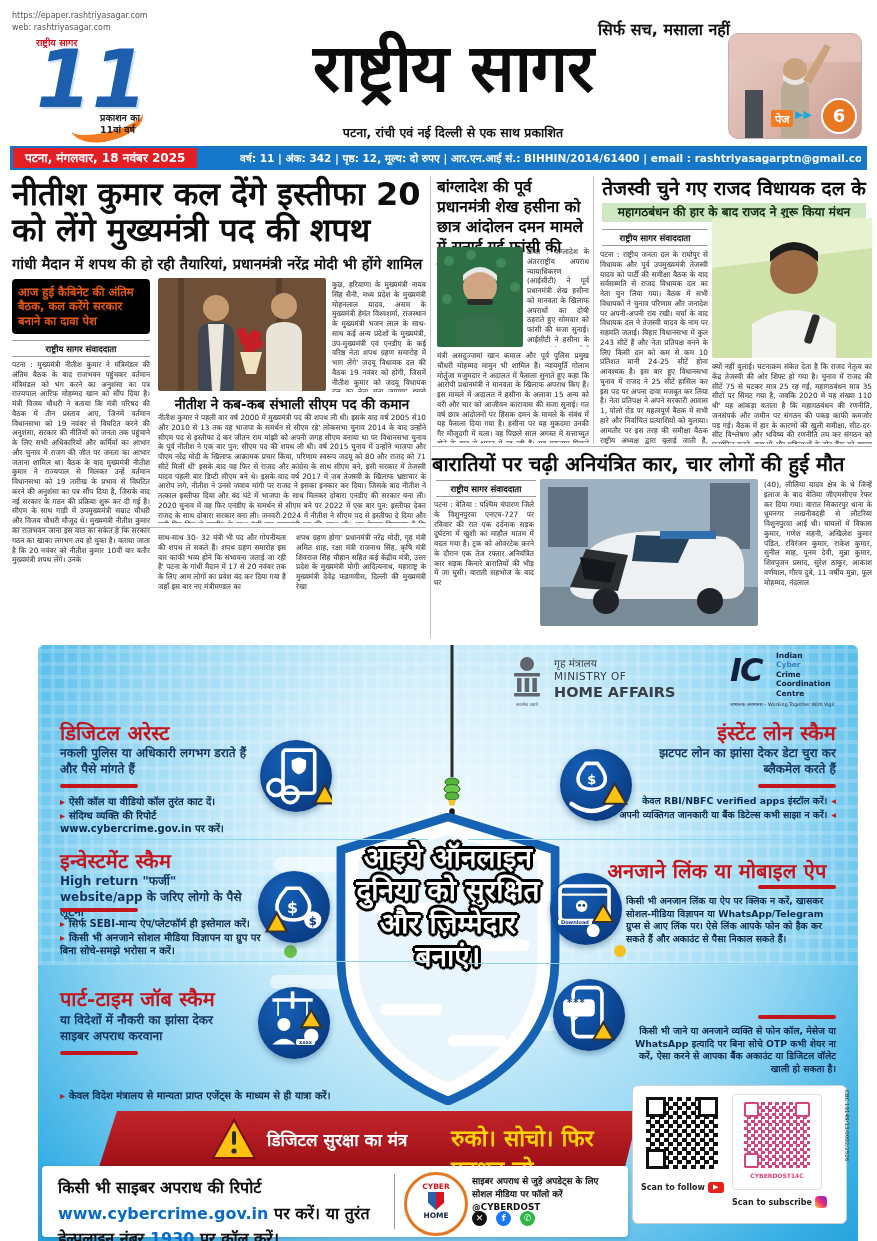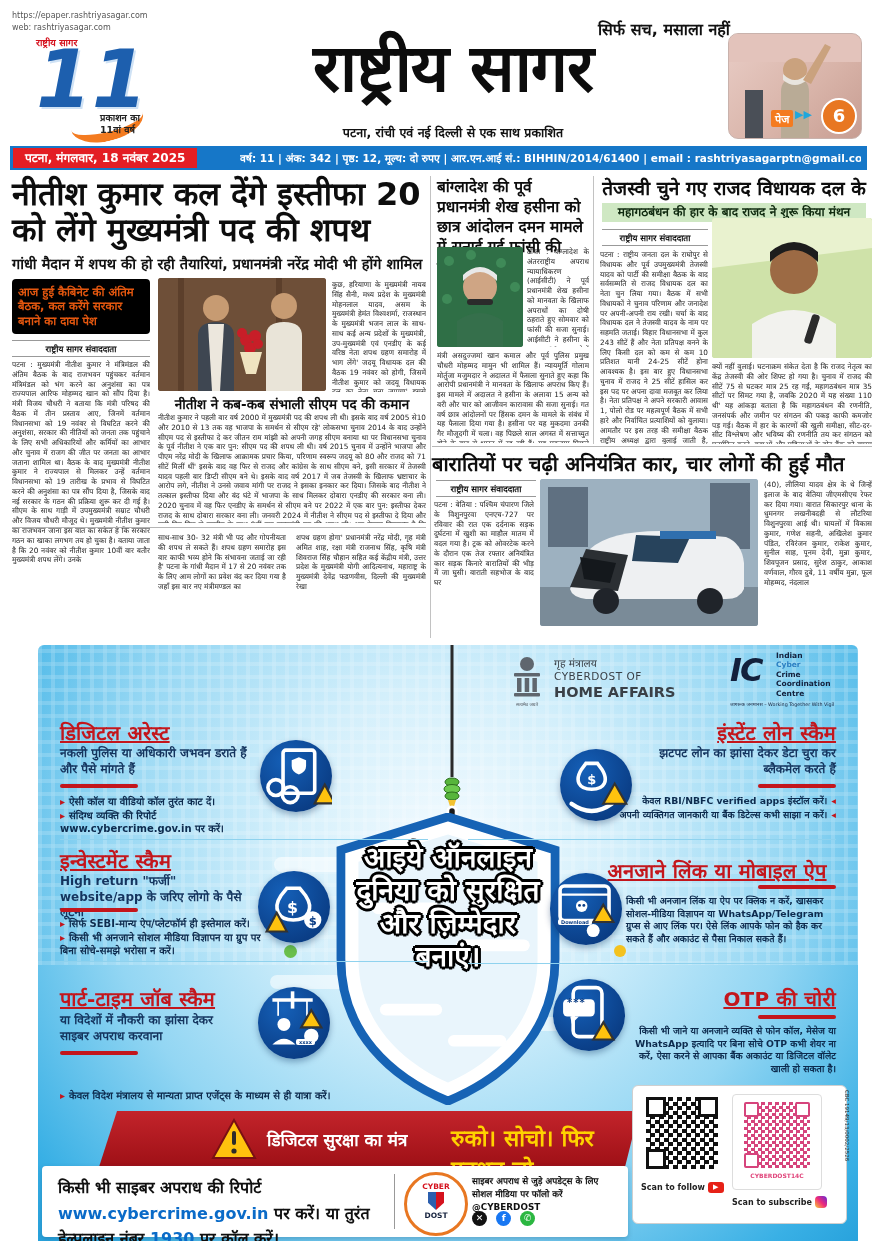--- a/index.html
+++ b/index.html
@@ -5,21 +5,21 @@
   html,body{margin:0;padding:0;background:#fff;}
   body{font-family:"DejaVu Sans","Liberation Sans",sans-serif;}
   #page{position:relative;width:877px;height:1241px;background:#fff;overflow:hidden;}
   .abs{position:absolute;}
   .bodytxt{font-size:7.3px;line-height:1.34;text-align:justify;color:#222;overflow:hidden;}
   .byline{font-size:8.5px;font-weight:bold;color:#111;text-align:center;border-top:1px solid #999;border-bottom:1px solid #999;padding:2px 0;}
   .vline{width:1px;background:#c2c2c2;}
   .hline{height:1px;background:#b5b5b5;}
   .photo{border-radius:3px;overflow:hidden;}
   
-  .sec-title{font-size:20px;font-weight:800;color:#c3161c;letter-spacing:.2px;text-decoration:underline;}
+  .sec-title{font-size:20px;font-weight:800;color:#c3161c;letter-spacing:.2px;}
   .sec-desc{font-size:12px;font-weight:bold;color:#14345e;line-height:1.3;}
   .underbar{height:4px;border-radius:2px;background:#c3161c;}
   .bullet{font-size:10px;font-weight:bold;color:#0d2b4e;line-height:1.3;}
   .bullet::before{content:"▸";color:#c3161c;margin-right:4px;}
   .bullet-r{font-size:9.3px;font-weight:bold;color:#0d2b4e;line-height:1.3;text-align:right;}
   .bullet-r::after{content:"◂";color:#c3161c;margin-left:4px;}
   .icirc{position:absolute;width:72px;height:72px;border-radius:50%;background:radial-gradient(circle at 35% 30%,#1560b8,#0a3d85 75%);box-shadow:0 3px 6px rgba(0,40,90,.35);}
   .cloud{position:absolute;background:#fff;border-radius:10px;opacity:.55;}
   .dot{position:absolute;border-radius:50%;}
   .outline-txt{color:#fff;font-weight:900;text-shadow:-2px -2px 0 #000,2px -2px 0 #000,-2px 2px 0 #000,2px 2px 0 #000,0 3px 0 #000,0 -3px 0 #000,3px 0 0 #000,-3px 0 0 #000;}
@@ -180,21 +180,21 @@
         <circle cx="19" cy="9" r="7" fill="#5f666e"></circle>
         <rect x="6" y="18" width="26" height="3.5" rx="1" fill="#5f666e"></rect>
         <rect x="9" y="23" width="4.5" height="14" fill="#5f666e"></rect>
           <rect x="16.7" y="23" width="4.5" height="14" fill="#5f666e"></rect>
           <rect x="24.4" y="23" width="4.5" height="14" fill="#5f666e"></rect>
         <rect x="6" y="38" width="26" height="3.5" rx="1" fill="#5f666e"></rect>
       </svg>
       <div class="abs" style="left:0;top:48px;width:38px;text-align:center;font-size:4.5px;color:#4c525a;">सत्यमेव जयते</div>
       <div class="abs" style="left:46px;top:4px;color:#3a4047;line-height:1.25;">
         <div style="font-size:10.5px;">गृह मंत्रालय</div>
-        <div style="font-size:10.5px;letter-spacing:.5px;">CYBERDOST OF</div>
+        <div style="font-size:10.5px;letter-spacing:.5px;">MINISTRY OF</div>
         <div style="font-size:14.5px;font-weight:800;">HOME AFFAIRS</div>
       </div>
     </div>
     <div class="abs" style="left:692px;top:4px;width:122px;height:64px;">
       <div style="position:absolute;left:0;top:2px;font-size:32px;font-weight:900;font-style:italic;color:#13203c;letter-spacing:-2px;">IC</div>
       <div style="position:absolute;left:46px;top:2px;font-size:7.5px;line-height:1.25;color:#13203c;font-weight:bold;">
         <div>Indian</div>
         <div style="color:#2b7fc2;">Cyber</div>
         <div>Crime</div>
         <div>Coordination</div>
@@ -230,21 +230,21 @@
       <g fill="#ffffff">
           <rect x="42" y="92" width="70" height="12" rx="6"></rect>
           <rect x="128" y="130" width="76" height="12" rx="6"></rect>
           <rect x="50" y="196" width="64" height="12" rx="6"></rect>
           <rect x="120" y="228" width="60" height="12" rx="6"></rect>
         </g>
     </svg>
     <div class="abs outline-txt" style="left:316px;top:196px;width:188px;text-align:center;font-size:28px;line-height:1.18;">आइये ऑनलाइन दुनिया को सुरक्षित और ज़िम्मेदार बनाएं।</div>
 
     <div class="abs sec-title" style="left:22px;top:74px;">डिजिटल अरेस्ट</div>
-    <div class="abs sec-desc" style="left:22px;top:101px;width:190px;">नकली पुलिस या अधिकारी जभवन डराते हैं और पैसे मांगते हैं</div>
+    <div class="abs sec-desc" style="left:22px;top:101px;width:190px;">नकली पुलिस या अधिकारी लगभग डराते हैं और पैसे मांगते हैं</div>
     <div class="abs underbar" style="left:22px;top:139px;width:78px;"></div>
     <div class="abs bullet" style="left:22px;top:150px;width:210px;"><span>ऐसी कॉल या वीडियो कॉल तुरंत काट दें।</span></div>
     <div class="abs bullet" style="left:22px;top:164px;width:200px;"><span>संदिग्ध व्यक्ति की रिपोर्ट www.cybercrime.gov.in पर करें।</span></div>
     <div class="icirc" style="left:222px;top:95px;">
       <svg width="72" height="72" viewBox="0 0 50 50">
         <rect x="16" y="7" width="22" height="30" rx="2" fill="none" stroke="#fff" stroke-width="2.5"></rect>
         <path d="M27 12 l5 2 v4 q0 4 -5 6 q-5 -2 -5 -6 v-4 Z" fill="#fff"></path>
         <circle cx="11" cy="33" r="5.5" fill="none" stroke="#fff" stroke-width="2.5"></circle>
         <circle cx="21" cy="38" r="5.5" fill="none" stroke="#fff" stroke-width="2.5"></circle>
         <polygon points="38,44 45,31 52,44" fill="#ffc20e" stroke="#333" stroke-width="1.5"></polygon>
@@ -311,21 +311,20 @@
         <circle cx="22" cy="23" r="4" fill="#fff"></circle>
           <circle cx="20.5" cy="22.5" r="1" fill="#0a3d85"></circle>
           <circle cx="23.5" cy="22.5" r="1" fill="#0a3d85"></circle>
         <polygon points="30,34 37,22 44,34" fill="#ffc20e" stroke="#333" stroke-width="1.5"></polygon>
         <circle cx="30" cy="40" r="4.5" fill="#fff"></circle>
       </svg>
       <span class="abs" style="left:8px;top:46px;background:#fff;color:#0a3d85;font-size:5px;font-weight:bold;padding:0 3px;border-radius:2px;">Download</span>
     </div>
     <div class="abs hline" style="left:430px;top:318px;width:368px;background:#8fd2ee;"></div>
 
-    <div class="abs sec-title" style="left:560px;top:340px;width:238px;text-align:right;">OTP की चोरी</div>
     <div class="abs underbar" style="left:720px;top:370px;width:78px;"></div>
     <div class="abs" style="left:588px;top:380px;width:210px;text-align:right;font-size:9.3px;font-weight:bold;color:#0d2b4e;line-height:1.35;">किसी भी जाने या अनजाने व्यक्ति से फोन कॉल, मेसेज या WhatsApp इत्यादि पर बिना सोचे OTP कभी शेयर ना करें, ऐसा करने से आपका बैंक अकाउंट या डिजिटल वॉलेट खाली हो सकता है।</div>
     <div class="icirc" style="left:515px;top:334px;">
       <svg width="72" height="72" viewBox="0 0 50 50">
         <rect x="14" y="6" width="20" height="34" rx="4" fill="none" stroke="#fff" stroke-width="2.5"></rect>
         <rect x="7" y="14" width="22" height="12" rx="3" fill="#fff"></rect>
         <polygon points="12,26 18,26 13,31" fill="#fff"></polygon>
         <polygon points="28,42 35,30 42,42" fill="#ffc20e" stroke="#333" stroke-width="1.5"></polygon>
       </svg>
       <span class="abs" style="left:14px;top:18px;color:#0a3d85;font-size:10px;font-weight:bold;letter-spacing:1px;">***</span>
@@ -343,21 +342,21 @@
     <div class="abs" style="left:300px;top:520px;width:20px;height:13px;background:#9e1016;clip-path:polygon(0 0,100% 0,35% 100%);"></div>
 
     <div class="abs" style="left:4px;top:521px;width:586px;height:71px;background:#fff;border-radius:4px;box-shadow:0 2px 5px rgba(0,60,100,.25);">
       <div class="abs" style="left:16px;top:9px;width:326px;font-size:16px;font-weight:800;color:#101010;line-height:1.6;">
         <span>किसी भी साइबर अपराध की रिपोर्ट </span><span style="color:#0a6bc8;">www.cybercrime.gov.in</span><span> पर करें। या तुरंत हेल्पलाइन नंबर </span><span style="color:#0a6bc8;">1930</span><span> पर कॉल करें।</span>
       </div>
       <div class="abs vline" style="left:352px;top:8px;height:55px;background:#999;"></div>
       <div class="abs" style="left:362px;top:6px;width:58px;height:58px;border-radius:50%;border:3px solid #e87722;background:#fff;text-align:center;">
         <div style="font-size:7.5px;font-weight:900;color:#d5121e;margin-top:7px;">CYBER</div>
         <div style="width:16px;height:18px;margin:1px auto;background:linear-gradient(90deg,#2b5fae 50%,#d5121e 50%);clip-path:polygon(0 0,100% 0,100% 60%,50% 100%,0 60%);"></div>
-        <div style="font-size:7.5px;font-weight:900;color:#13203c;">DOST</div>
+        <div style="font-size:7.5px;font-weight:900;color:#13203c;">HOME</div>
       </div>
       <div class="abs" style="left:430px;top:9px;width:150px;font-size:8.8px;font-weight:bold;color:#101010;line-height:1.5;">
         <div>साइबर अपराध से जुड़े अपडेट्स के लिए</div>
         <div>सोशल मीडिया पर फॉलो करें @CYBERDOST</div>
       </div>
       <div class="abs" style="left:430px;top:42px;">
         <span class="soc" style="background:#111;">✕</span>
         <span class="soc" style="background:#1877f2;">f</span>
         <span class="soc" style="background:#2bb741;">✆</span>
       </div>

